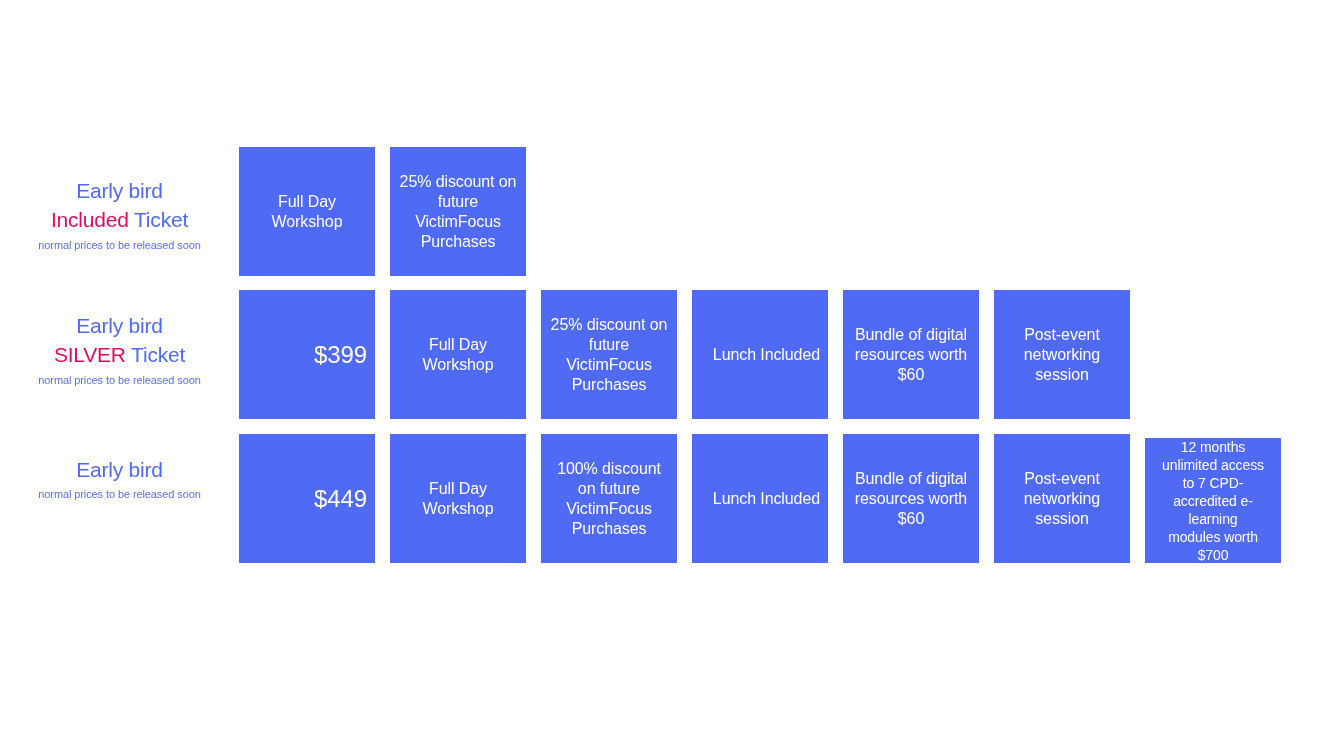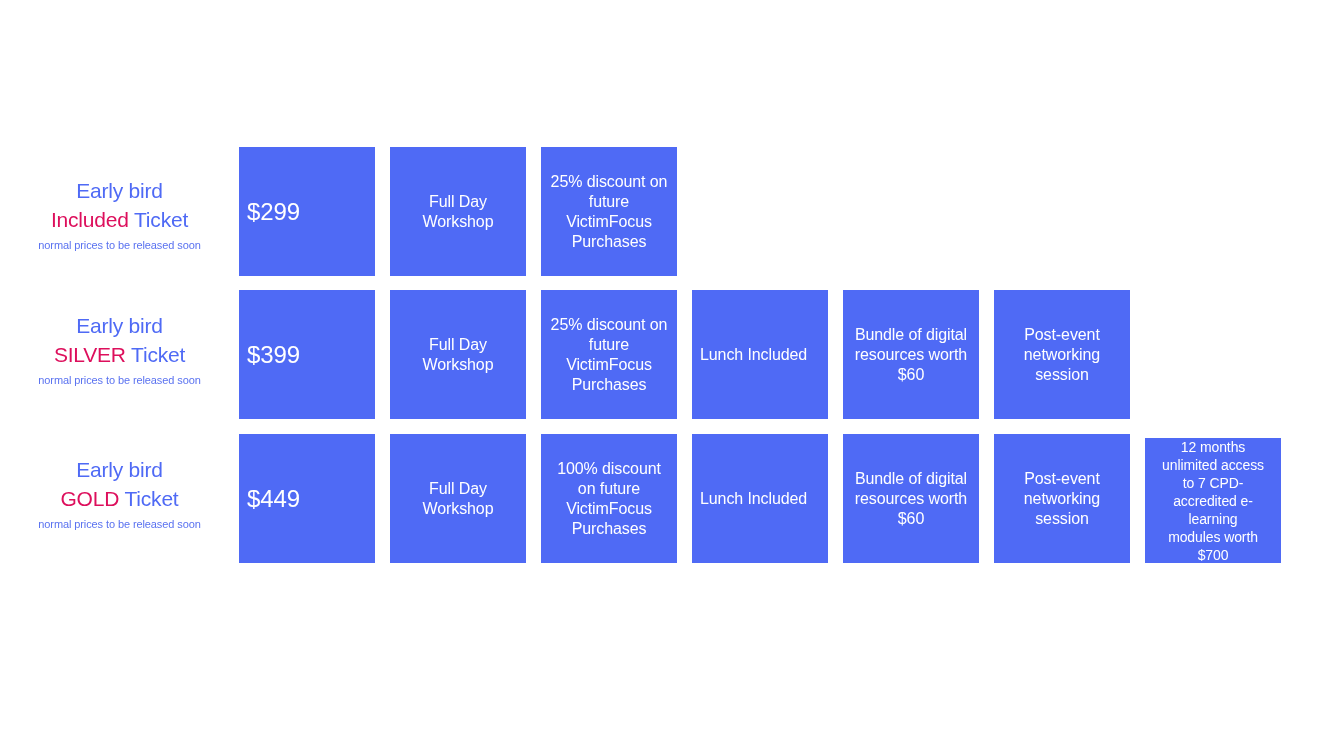--- a/index.html
+++ b/index.html
@@ -74,21 +74,21 @@
   }
 
   .tile {
     width: 136px;
     flex: 0 0 136px;
     height: 129px;
     background: #4f6af5;
     color: #ffffff;
     display: flex;
     align-items: center;
-    justify-content: flex-start;
+    justify-content: flex-end;
     text-align: center;
     padding: 0 8px;
     box-sizing: border-box;
     font-size: 16px;
     line-height: 20px;
     letter-spacing: -0.1px;
   }
   .row-2 .tile, .row-3 .tile { height: 129px; }
 
   .tile.price {
@@ -112,23 +112,20 @@
 
 <div class="pricing-board">
 
   <div class="tier-row row-1">
     <div class="tier-label">
       <span class="line-1">Early bird</span>
       <span class="line-2"><span class="tier-name">Included</span> <span class="ticket-word">Ticket</span></span>
       <span class="caption">normal prices to be released soon</span>
     </div>
     <div class="tiles">
-      <div class="tile price">
-          <span class="tile-text">$299</span>
-        </div>
       <div class="tile">
           <span class="tile-text">Full Day Workshop</span>
         </div>
       <div class="tile">
           <span class="tile-text">25% discount on future VictimFocus Purchases</span>
         </div>
     </div>
   </div>
 
   <div class="tier-row row-2">
@@ -155,21 +152,20 @@
         </div>
       <div class="tile">
           <span class="tile-text">Post-event networking session</span>
         </div>
     </div>
   </div>
 
   <div class="tier-row row-3">
     <div class="tier-label">
       <span class="line-1">Early bird</span>
-      <span class="line-2"><span class="tier-name">GOLD</span> <span class="ticket-word">Ticket</span></span>
       <span class="caption">normal prices to be released soon</span>
     </div>
     <div class="tiles">
       <div class="tile price">
           <span class="tile-text">$449</span>
         </div>
       <div class="tile">
           <span class="tile-text">Full Day Workshop</span>
         </div>
       <div class="tile">

